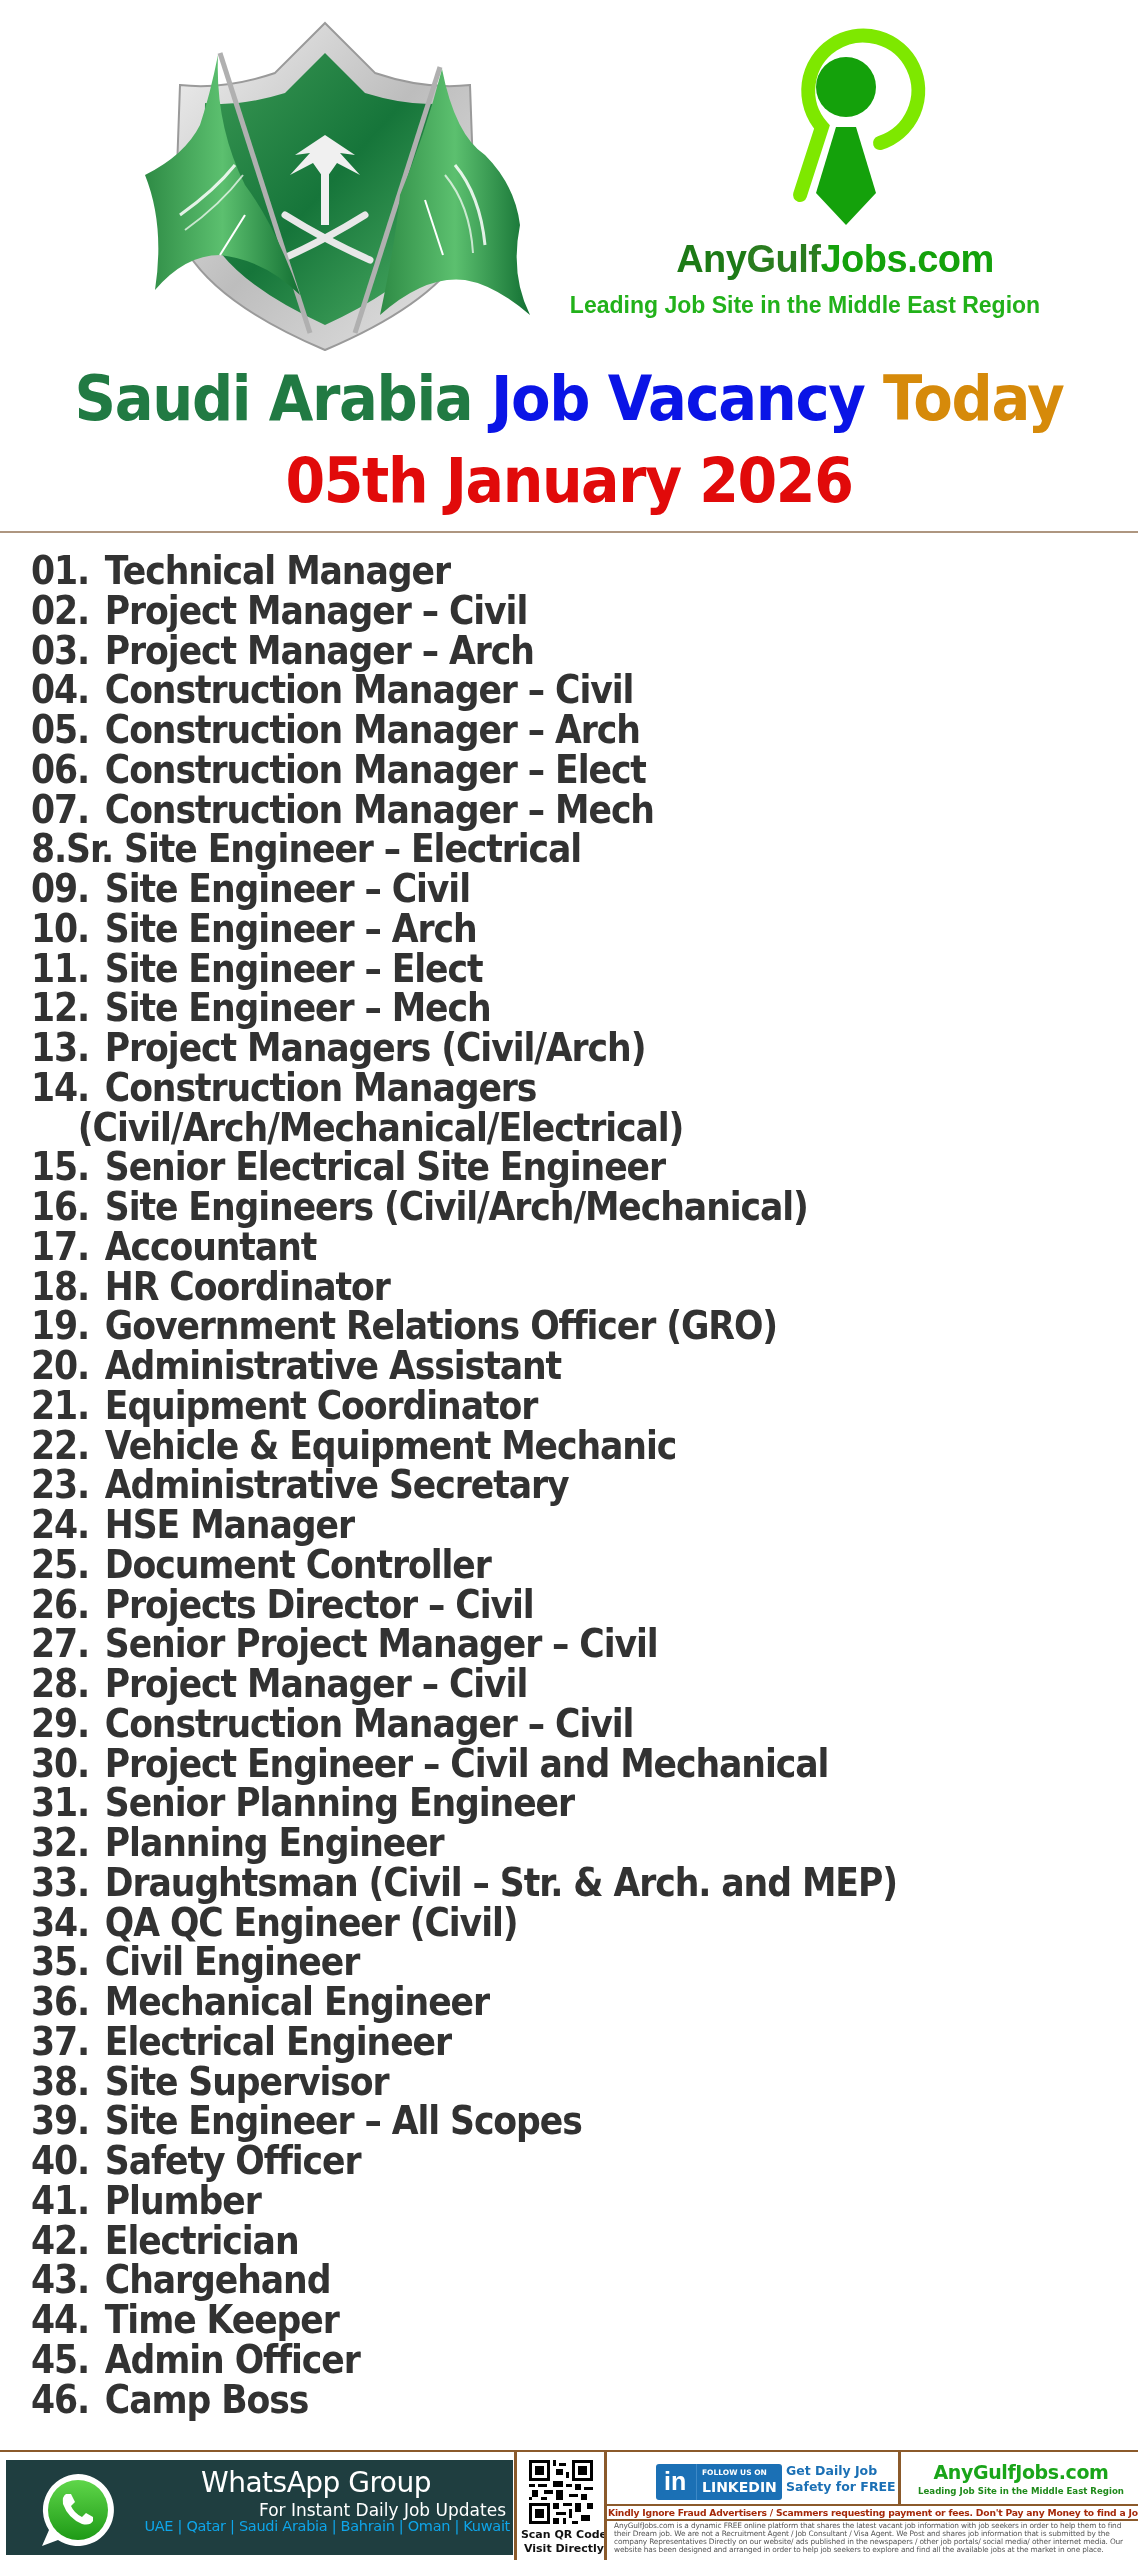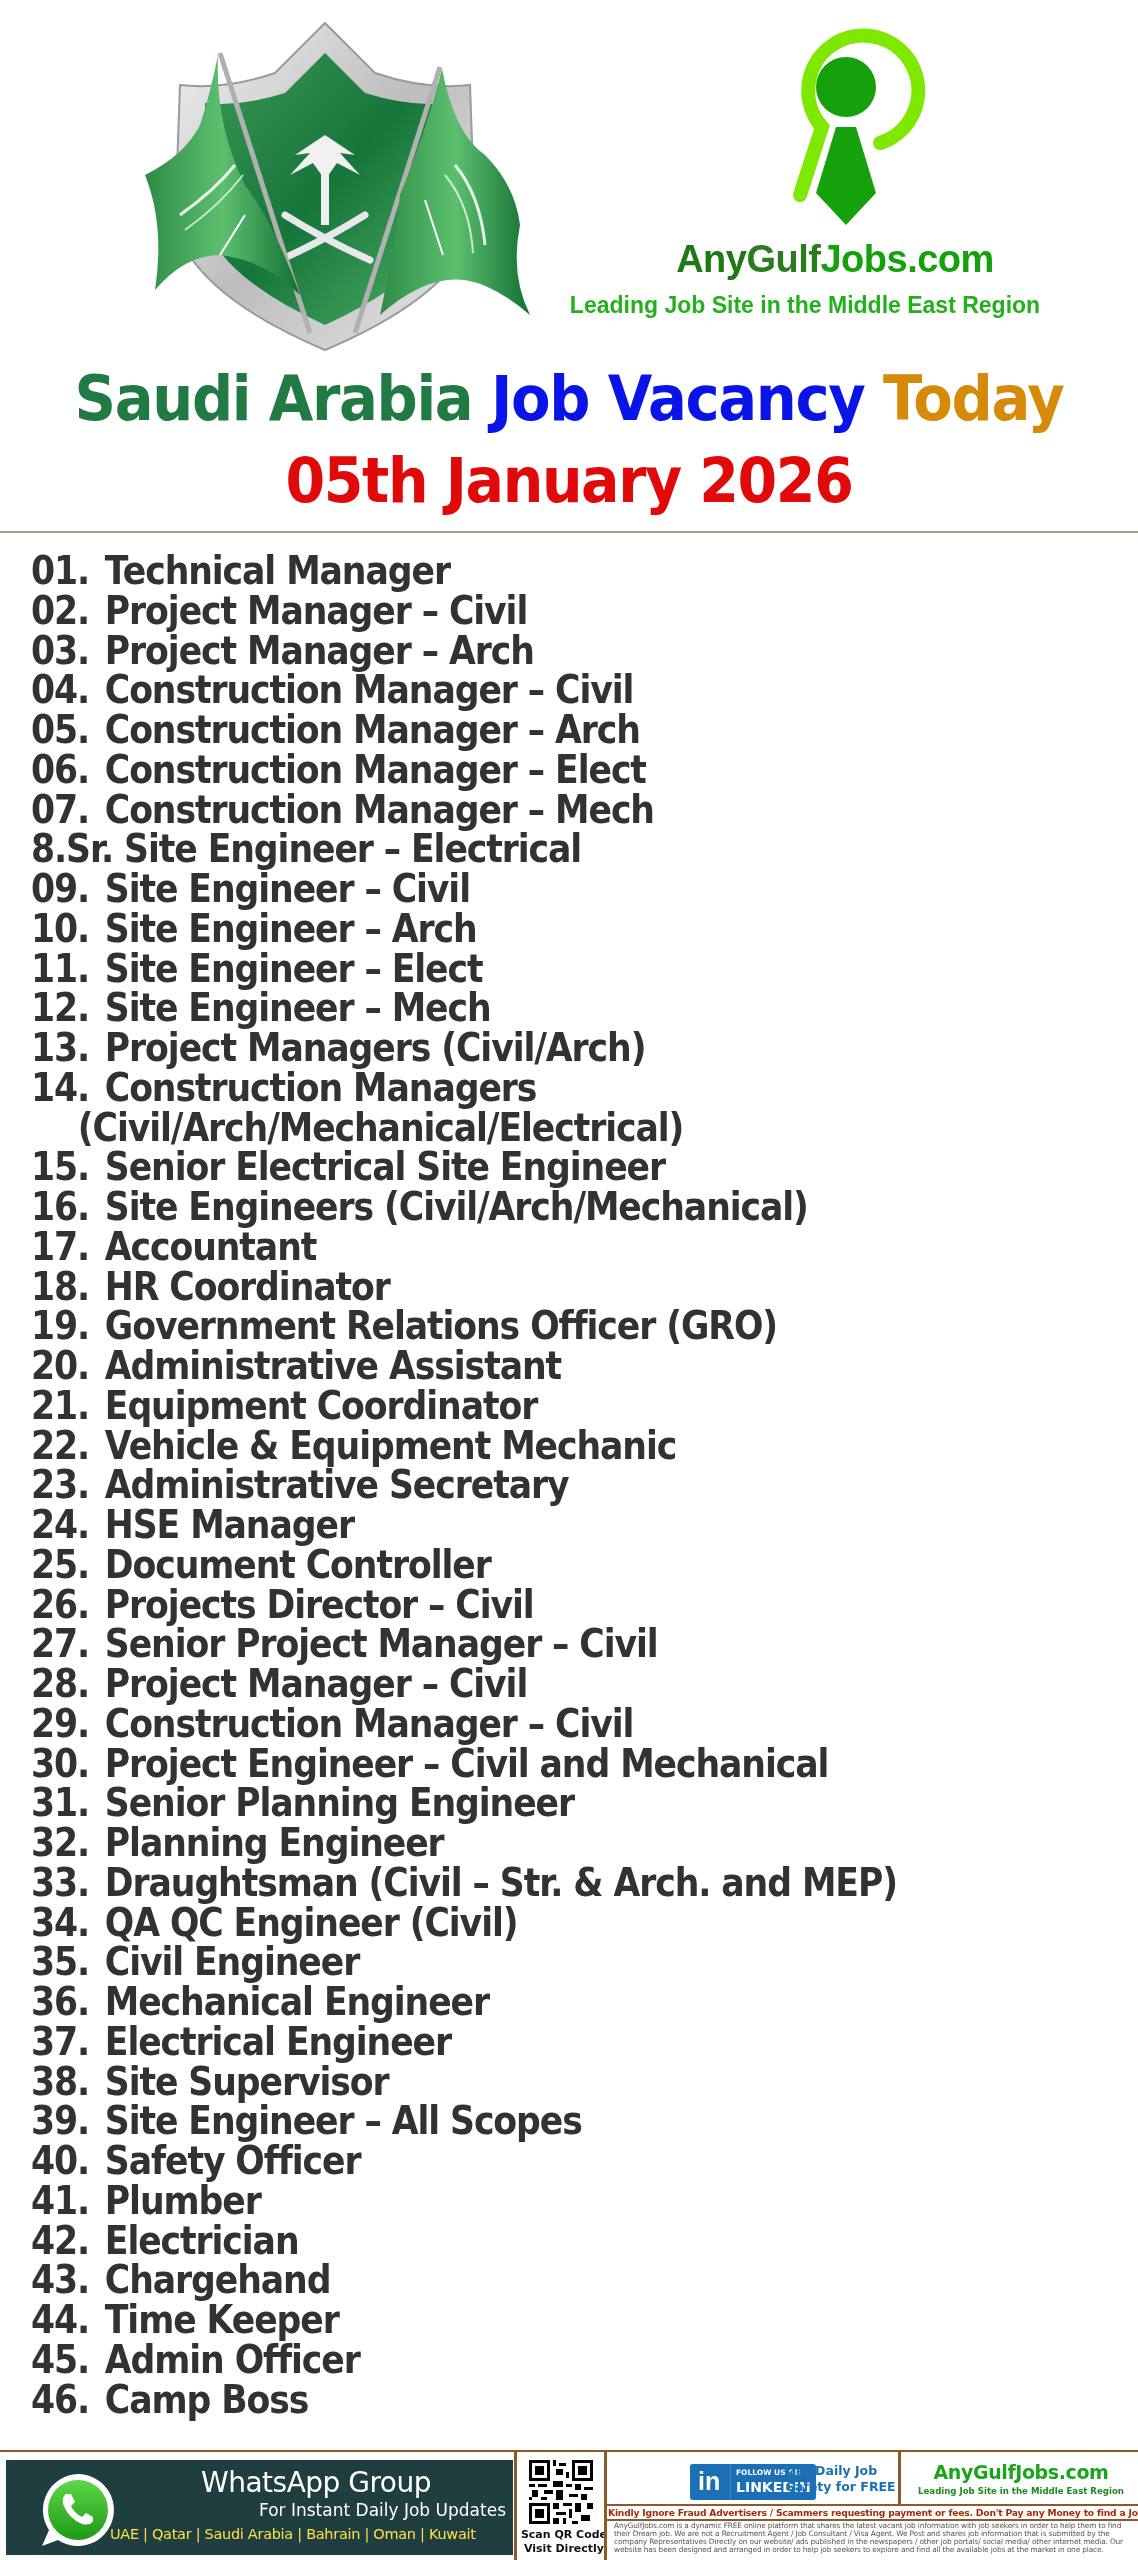--- a/index.html
+++ b/index.html
@@ -35,29 +35,29 @@
   .job-item .cont { padding-left: 52px; }
 
   
   .footer { position: absolute; left: 0; top: 2450px; width: 1138px; height: 110px; border-top: 2px solid #8b5a2b; }
   .wa { position: absolute; left: 6px; top: 8px; width: 507px; height: 95px; background: #1f3e40; }
   .wa-icon { position: absolute; left: 30px; top: 10px; width: 84px; height: 80px; }
   .wa-title { position: absolute; left: 120px; top: 6px; width: 380px; text-align: center; color: #ffffff;
     font-family: "DejaVu Sans", sans-serif; font-size: 28px; letter-spacing: -0.5px; }
   .wa-sub { position: absolute; left: 120px; top: 40px; width: 380px; text-align: right; color: #ffffff;
     font-family: "DejaVu Sans", sans-serif; font-size: 17px; }
-  .wa-countries { position: absolute; left: 104px; top: 66px; width: 400px; text-align: left; color: #fde047;
+  .wa-countries { position: absolute; left: 104px; top: 58px; width: 400px; text-align: right; color: #0ea5e9;
     font-family: "DejaVu Sans", sans-serif; font-size: 14.5px; letter-spacing: -0.3px; }
 
   .vline { position: absolute; top: 0; width: 3px; height: 110px; background: #8b5a2b; }
   .qr { position: absolute; left: 529px; top: 8px; width: 64px; height: 64px; }
   .qr-label { position: absolute; left: 516px; top: 76px; width: 96px; text-align: center; color: #111;
     font-family: "DejaVu Sans", sans-serif; font-weight: bold; font-size: 11px; line-height: 14px; }
 
-  .li-badge { position: absolute; left: 656px; top: 12px; width: 126px; height: 36px; background: #1b70b5; border-radius: 3px; margin-left: 34px; }
+  .li-badge { position: absolute; left: 656px; top: 12px; width: 126px; height: 36px; background: #1b70b5; border-radius: 3px; }
   .li-in { position: absolute; left: 8px; top: 3px; color: #fff; font-family: "Liberation Sans", sans-serif;
     font-weight: bold; font-size: 25px; }
   .li-divider { position: absolute; left: 40px; top: 0; width: 1px; height: 36px; background: #3d88c6; }
   .li-follow { position: absolute; left: 46px; top: 4px; color: #fff; font-family: "DejaVu Sans", sans-serif;
     font-weight: bold; font-size: 7.5px; }
   .li-linkedin { position: absolute; left: 46px; top: 15px; color: #fff; font-family: "DejaVu Sans", sans-serif;
     font-weight: bold; font-size: 14px; }
   .daily { position: absolute; left: 786px; top: 11px; width: 110px; color: #1b70b5;
     font-family: "DejaVu Sans", sans-serif; font-weight: bold; font-size: 12.5px; line-height: 16px; }
   .agj-small { position: absolute; left: 904px; top: 9px; width: 234px; text-align: center; color: #1aa51a;

